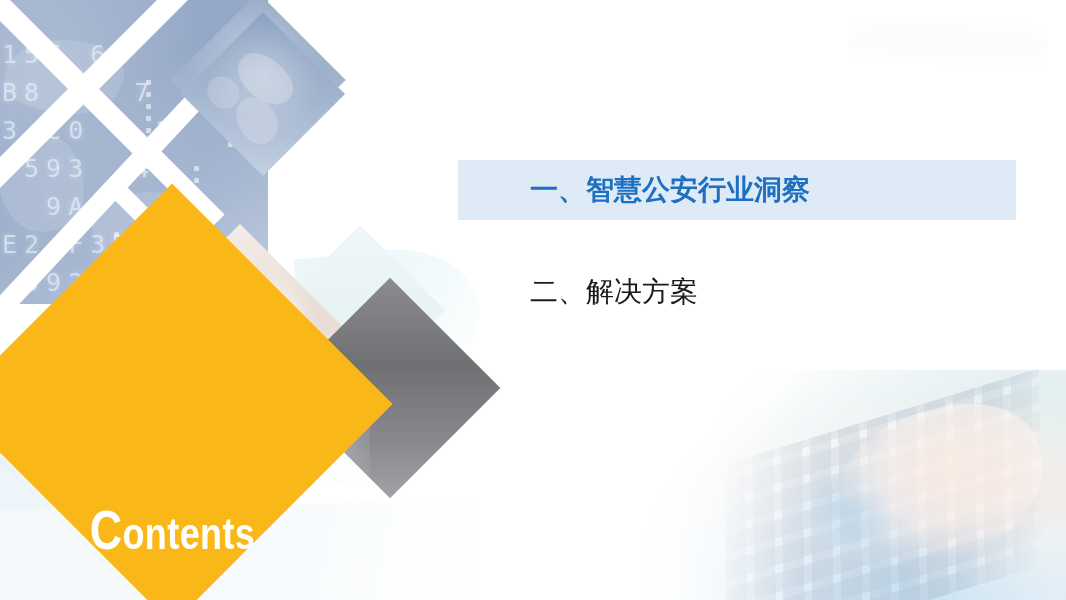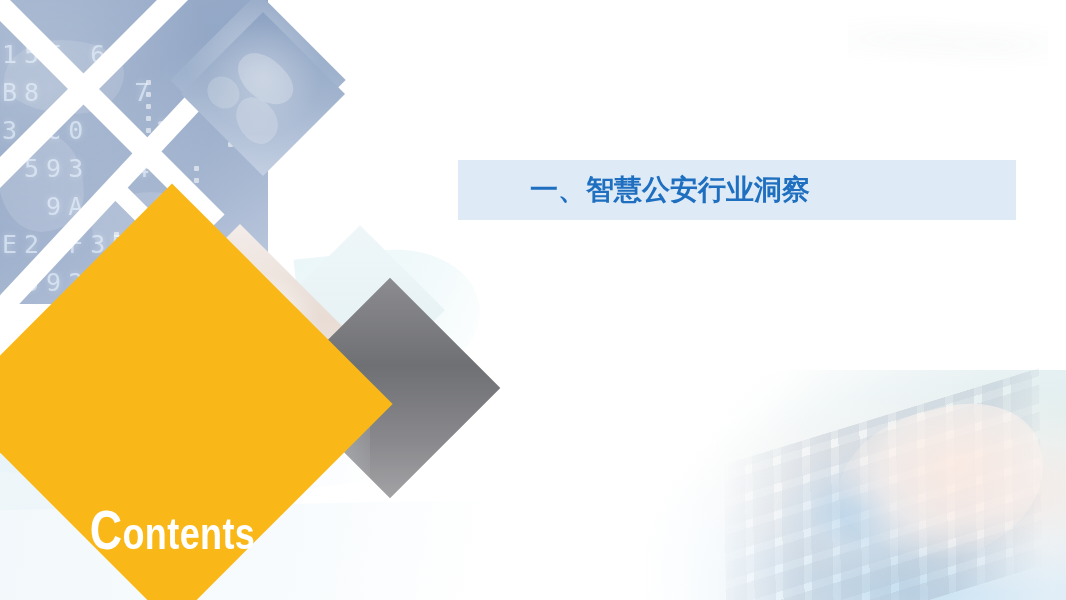--- a/index.html
+++ b/index.html
@@ -256,15 +256,18 @@
 
     <div class="art watermark"></div>
   </div>
 
   <div class="toc">
 
     <div class="toc-row active">
       <span class="toc-text">一、智慧公安行业洞察</span>
     </div>
 
+    <div class="toc-row plain">
+      <span class="toc-text">二、解决方案</span>
+    </div>
 
   </div>
 </div>
 
 </body></html>

